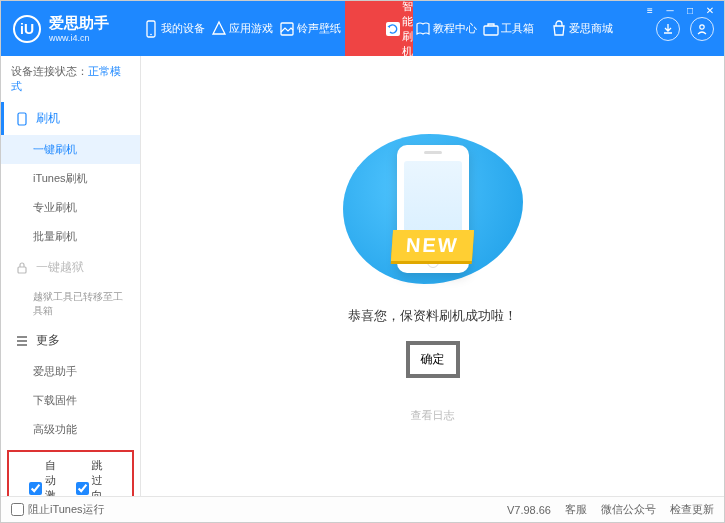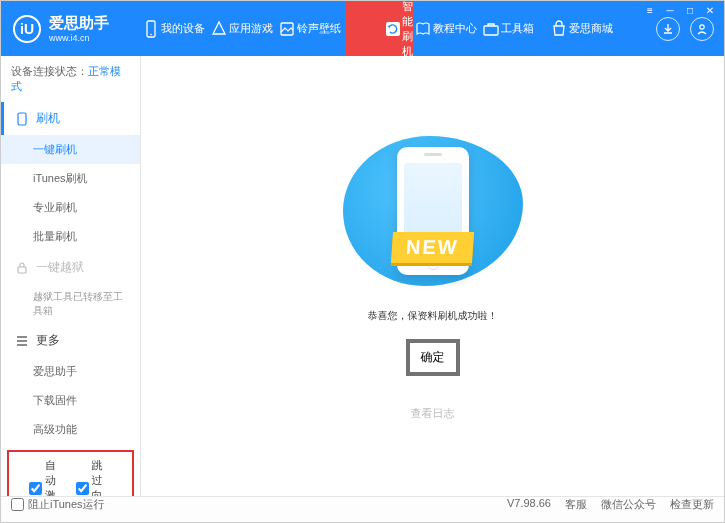--- a/index.html
+++ b/index.html
@@ -32,24 +32,24 @@
 .checks label { display: flex; align-items: center; gap: 3px; color: #444; }
 .checks input { accent-color: #1e88ff; }
 .main { flex: 1; display: flex; flex-direction: column; align-items: center; justify-content: center; position: relative; }
 .illus { width: 190px; height: 160px; position: relative; display: flex; align-items: center; justify-content: center; }
 .blob { position: absolute; width: 180px; height: 150px; background: radial-gradient(circle at 40% 35%, #52c6ff, #1a9ce6); border-radius: 48% 52% 55% 45% / 50% 45% 55% 50%; }
 .phone { position: relative; width: 72px; height: 128px; background: #fff; border-radius: 10px; box-shadow: 0 4px 12px rgba(0,0,0,0.15); display: flex; align-items: center; justify-content: center; }
 .phone::before { content:""; position:absolute; top:6px; width:18px; height:3px; background:#ddd; border-radius:2px; }
 .phone::after { content:""; position:absolute; bottom:5px; width:10px; height:10px; border:1px solid #ddd; border-radius:50%; }
 .screen { width: 58px; height: 96px; background: linear-gradient(#eaf6ff,#d6eeff); border-radius: 3px; }
 .ribbon { position: absolute; bottom: 28px; background: #ffcf33; color: #fff; font-weight: 900; font-size: 20px; letter-spacing: 2px; padding: 4px 14px; transform: skewX(-4deg); box-shadow: 0 3px 0 #e0a800; font-family: Arial, sans-serif; }
-.msg { margin-top: 18px; font-size: 10px; color: #333; }
+.msg { margin-top: 18px; font-size: 13px; color: #333; }
 .ok-btn { margin-top: 16px; border: 4px solid #737373; background: #fff; padding: 6px 11px; font-size: 12px; cursor: pointer; }
 .log-link { margin-top: 30px; font-size: 11px; color: #bbb; cursor: pointer; }
-.statusbar { height: 26px; border-top: 1px solid #e5e5e5; display: flex; align-items: flex-start; padding: 0 10px; font-size: 11px; color: #666; background: #fdfdfd; }
+.statusbar { height: 26px; border-top: 1px solid #e5e5e5; display: flex; align-items: center; padding: 0 10px; font-size: 11px; color: #666; background: #fdfdfd; }
 .statusbar .sp { flex: 1; }
 .statusbar .item { margin-left: 14px; cursor: pointer; }
 svg { display: block; }
 </style>
 </head>
 <body>
 
 <div class="window">
   <div class="titlebar">
     <div class="title-ctrl">

